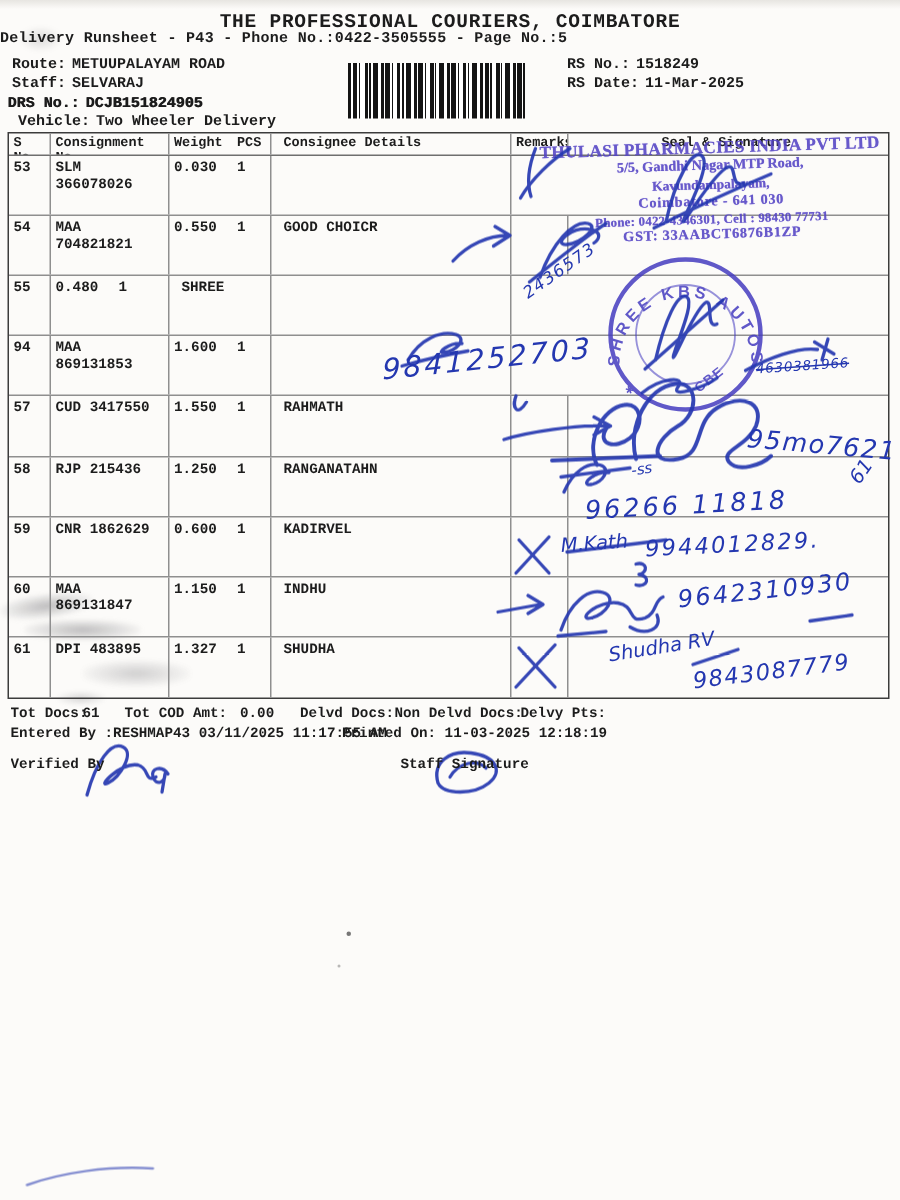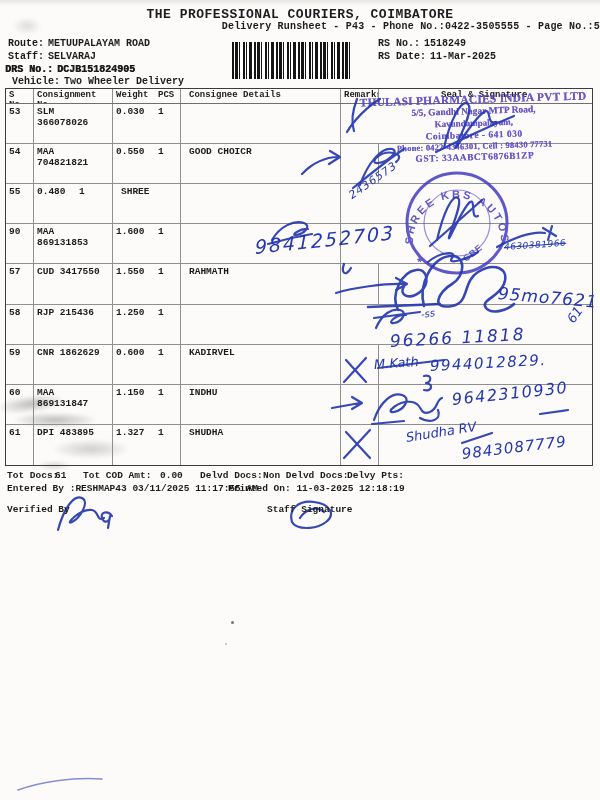--- a/index.html
+++ b/index.html
@@ -3,21 +3,21 @@
 <meta charset="utf-8">
 <style>
   html,body{margin:0;padding:0;background:#e9e9e9;}
   .page{position:relative;width:600px;height:800px;background:#fcfbf9;overflow:hidden;
         font-family:"Liberation Mono",monospace;color:#1c1c1c;}
   .page::before{content:"";position:absolute;left:0;top:0;right:0;height:6px;
         background:linear-gradient(#e7e5e1,rgba(255,255,255,0));pointer-events:none;}
   
   .title{position:absolute;left:0;top:7px;width:100%;text-align:center;
          font-size:13px;font-weight:bold;letter-spacing:.5px;}
-  .subtitle{position:absolute;left:0;top:21px;width:100%;text-align:right;
+  .subtitle{position:absolute;left:0;top:21px;width:100%;text-align:left;
          font-size:10px;font-weight:bold;letter-spacing:.2px;}
   .info{position:absolute;font-size:10px;font-weight:bold;white-space:nowrap;}
   .info .v{margin-left:4px;}
   .barcode{position:absolute;left:232px;top:42px;width:118px;height:37px;
     background:repeating-linear-gradient(90deg,
       #141414 0 2px,#fff 2px 3px,#141414 3px 6px,#fff 6px 7px,
       #141414 7px 8px,#fff 8px 11px,#141414 11px 13px,#fff 13px 14px,
       #141414 14px 15px,#fff 15px 17px,#141414 17px 20px,#fff 20px 22px);}
   
   .tbl{position:absolute;left:5px;top:88px;width:588px;height:378px;
@@ -127,21 +127,21 @@
       <div class="c">55</div>
       <div class="c wp">
           <span class="w">0.480</span>
           <span>1</span>
         </div>
       <div class="c cdet">SHREE</div>
       <div class="c"></div>
       <div class="c"></div>
     </div>
     <div class="trow">
-      <div class="c">90</div>
+      <div class="c">94</div>
       <div class="c">MAA 869131853</div>
       <div class="c wp">
           <span class="w">1.600</span>
           <span>1</span>
         </div>
       <div class="c"></div>
       <div class="c"></div>
     </div>
     <div class="trow">
       <div class="c">57</div>
@@ -154,20 +154,21 @@
       <div class="c"></div>
       <div class="c"></div>
     </div>
     <div class="trow">
       <div class="c">58</div>
       <div class="c">RJP 215436</div>
       <div class="c wp">
           <span class="w">1.250</span>
           <span>1</span>
         </div>
+      <div class="c cdet">RANGANATAHN</div>
       <div class="c"></div>
       <div class="c"></div>
     </div>
     <div class="trow">
       <div class="c">59</div>
       <div class="c">CNR 1862629</div>
       <div class="c wp">
           <span class="w">0.600</span>
           <span>1</span>
         </div>

